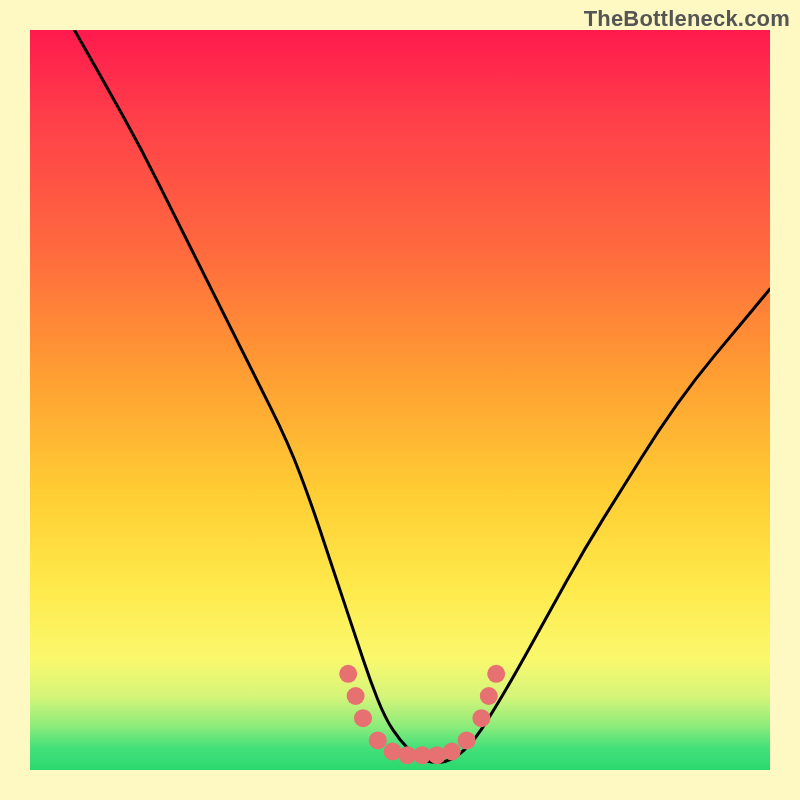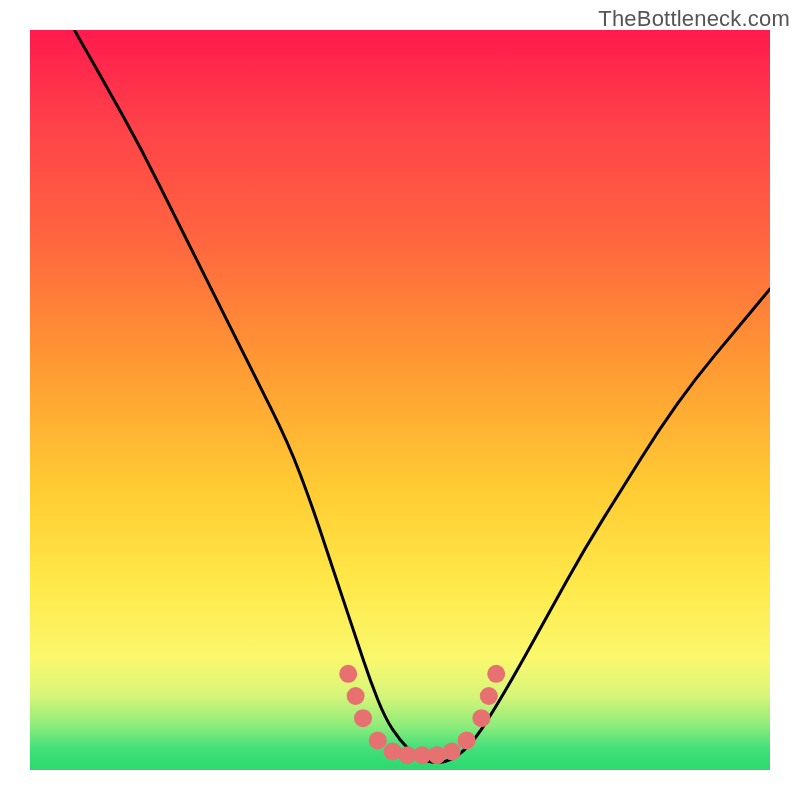--- a/index.html
+++ b/index.html
@@ -9,21 +9,22 @@
     height: 800px;
     background: #000;
     overflow: hidden;
   }
   .frame {
     position: absolute;
     top: 0;
     left: 0;
     width: 800px;
     height: 800px;
-    background: #ffffff;
+    background: #fef9c3;
+    font-weight: bold;
   }
   .plot-area {
     position: absolute;
     top: 30px;
     left: 30px;
     width: 740px;
     height: 740px;
     background: linear-gradient(
       to bottom,
       #ff1a4d 0%,

